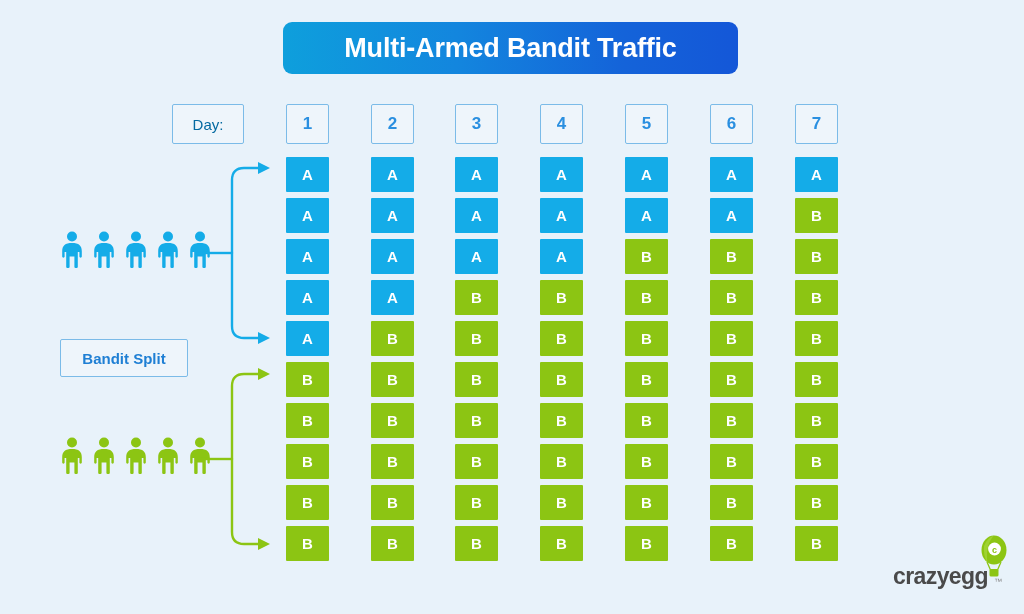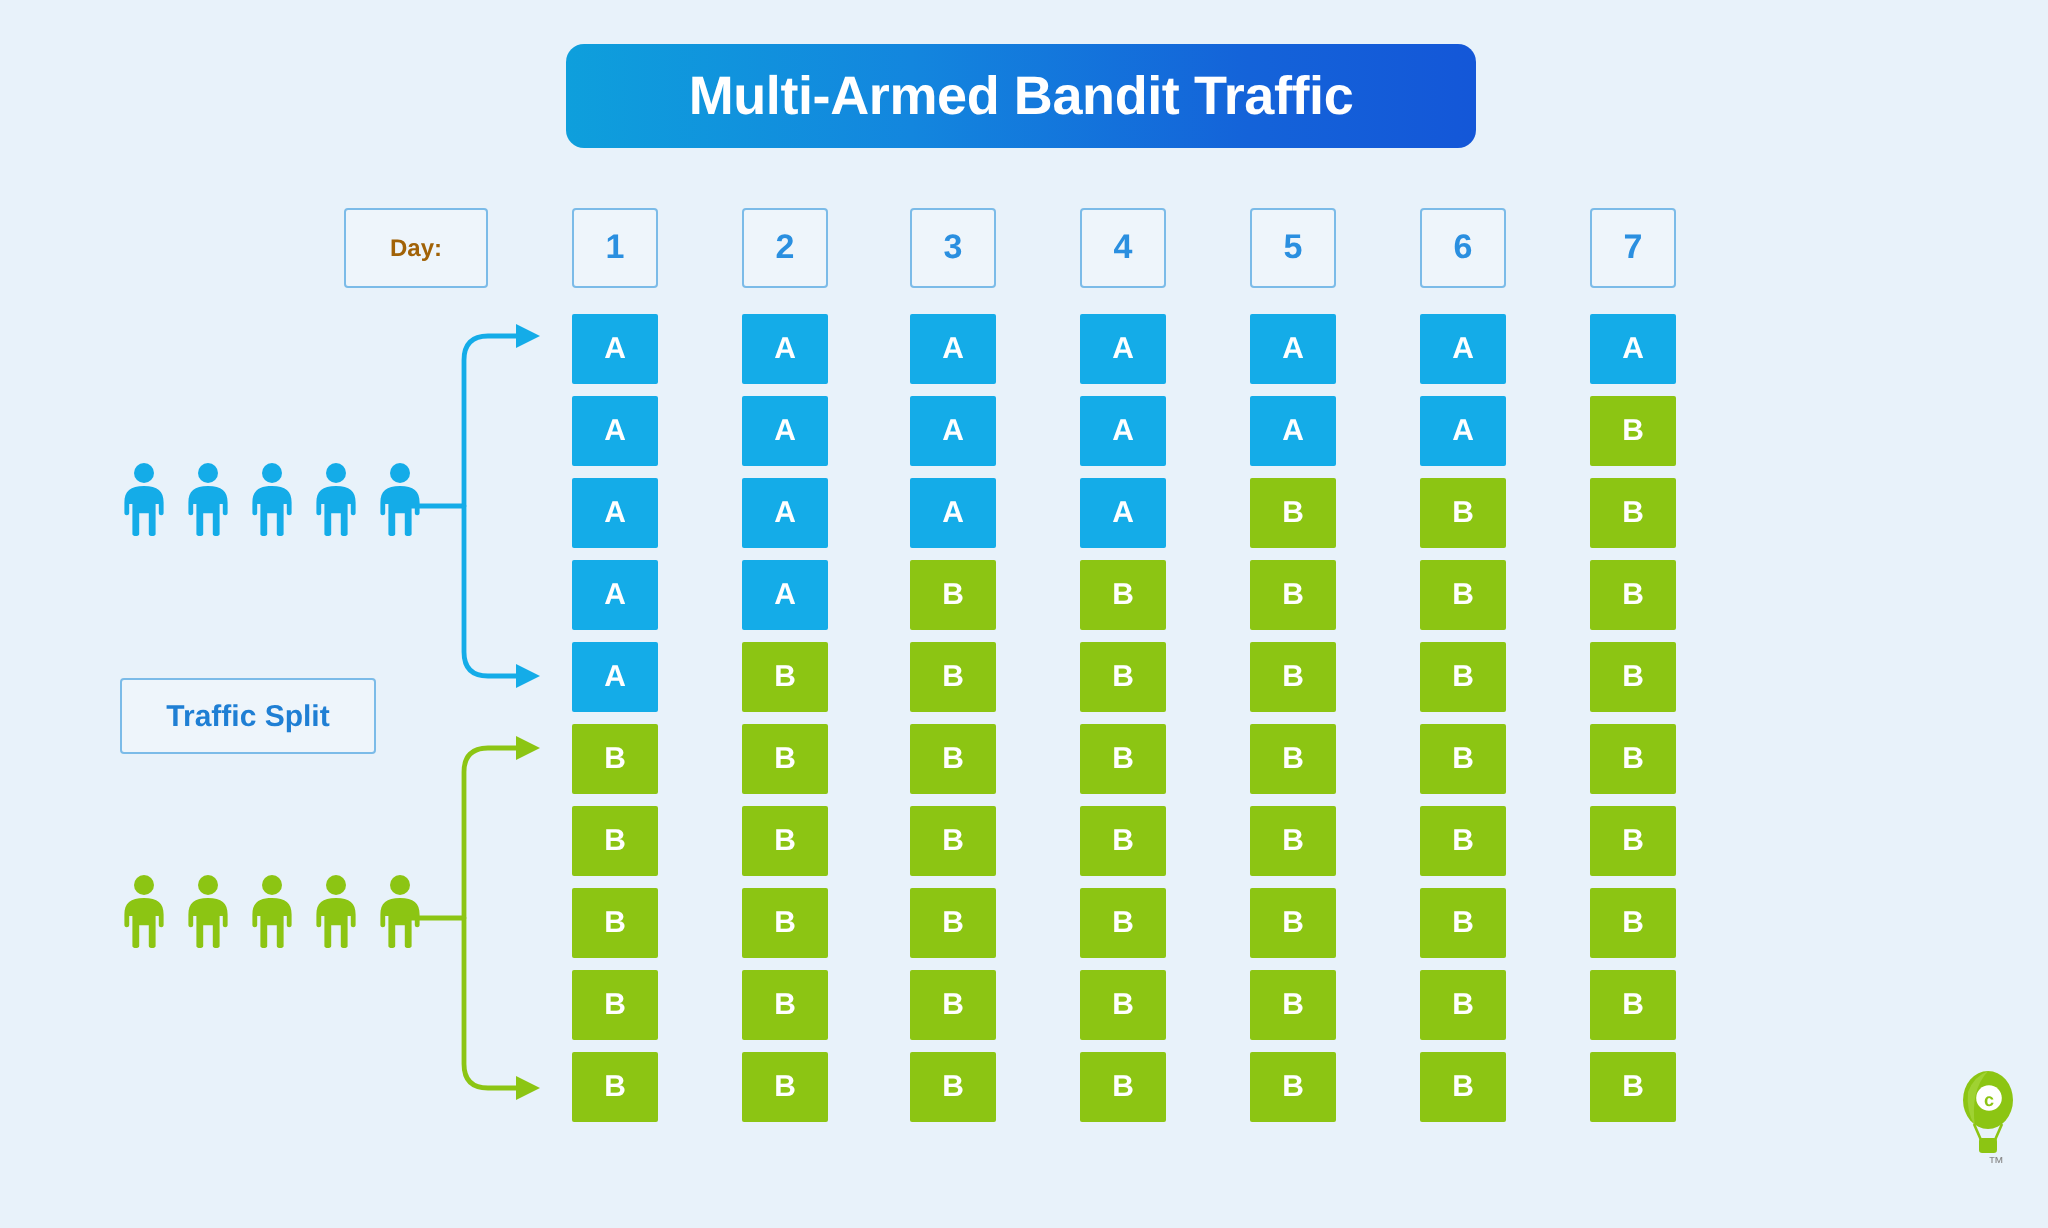--- a/index.html
+++ b/index.html
@@ -45,23 +45,23 @@
     height: 40px;
     border: 1px solid #7bbbe8;
     border-radius: 2px;
     background: rgba(255,255,255,0.25);
     display: flex;
     align-items: center;
     justify-content: center;
     box-sizing: border-box;
   }
   .day-label-box span {
-    color: #a16207;
-    font-size: 12px;
-    font-weight: bold;
+    color: #0369a1;
+    font-size: 15px;
+    font-weight: normal;
   }
   .day-num-box {
     position: absolute;
     top: 104px;
     width: 43px;
     height: 40px;
     border: 1px solid #7bbbe8;
     border-radius: 2px;
     background: rgba(255,255,255,0.25);
     display: flex;
@@ -254,21 +254,21 @@
     <div class="grid-cell variant-b" style="left: 795px; top: 280px;">B</div>
     <div class="grid-cell variant-b" style="left: 795px; top: 321px;">B</div>
     <div class="grid-cell variant-b" style="left: 795px; top: 362px;">B</div>
     <div class="grid-cell variant-b" style="left: 795px; top: 403px;">B</div>
     <div class="grid-cell variant-b" style="left: 795px; top: 444px;">B</div>
     <div class="grid-cell variant-b" style="left: 795px; top: 485px;">B</div>
     <div class="grid-cell variant-b" style="left: 795px; top: 526px;">B</div>
   </div>
 
 <div id="traffic-split-box">
-  <span>Traffic Split</span>
+  <span>Bandit Split</span>
 </div>
 
 <div class="people-row" id="people-row-a">
     <svg width="24" height="38" viewBox="0 0 24 38">
       <circle cx="12" cy="5.5" r="5" fill="#14ace8"></circle>
       <path d="M 12 12 C 5.2 12 2.2 14.6 2.2 20.2 L 2.2 25.5 C 2.2 27 4.6 27 4.6 25.5 L 4.6 21 L 6.2 21 L 6.2 36 C 6.2 37.4 9.6 37.4 9.6 36 L 9.6 25.6 L 14.4 25.6 L 14.4 36 C 14.4 37.4 17.8 37.4 17.8 36 L 17.8 21 L 19.4 21 L 19.4 25.5 C 19.4 27 21.8 27 21.8 25.5 L 21.8 20.2 C 21.8 14.6 18.8 12 12 12 Z" fill="#14ace8"></path>
     </svg>
     <svg width="24" height="38" viewBox="0 0 24 38">
       <circle cx="12" cy="5.5" r="5" fill="#14ace8"></circle>
       <path d="M 12 12 C 5.2 12 2.2 14.6 2.2 20.2 L 2.2 25.5 C 2.2 27 4.6 27 4.6 25.5 L 4.6 21 L 6.2 21 L 6.2 36 C 6.2 37.4 9.6 37.4 9.6 36 L 9.6 25.6 L 14.4 25.6 L 14.4 36 C 14.4 37.4 17.8 37.4 17.8 36 L 17.8 21 L 19.4 21 L 19.4 25.5 C 19.4 27 21.8 27 21.8 25.5 L 21.8 20.2 C 21.8 14.6 18.8 12 12 12 Z" fill="#14ace8"></path>
@@ -327,14 +327,15 @@
 
 <div id="logo">
   <svg id="logo-balloon" width="30" height="44" viewBox="0 0 30 44">
     <ellipse cx="15" cy="15" rx="12.5" ry="14.5" fill="#8cc513"></ellipse>
     <path d="M 15 0.6 Q 6 10 8.5 28.5 Q 4 20 5 11 Q 8 3 15 0.6 Z" fill="#a6d63e" opacity="0.75"></path>
     <circle cx="15.5" cy="14" r="6.4" fill="#ffffff"></circle>
     <text x="15.5" y="18" font-family="'Liberation Sans', sans-serif" font-size="9" font-weight="bold" fill="#8cc513" text-anchor="middle">c</text>
     <path d="M 8 27 L 11.5 35 M 22 27 L 18.5 35" stroke="#8cc513" stroke-width="1.3" fill="none"></path>
     <rect x="10.5" y="34" width="9" height="7.5" rx="1.6" fill="#8cc513"></rect>
   </svg>
+  <div id="logo-wordmark">crazyegg</div>
   <div id="logo-tm">™</div>
 </div>
 
 </body></html>

